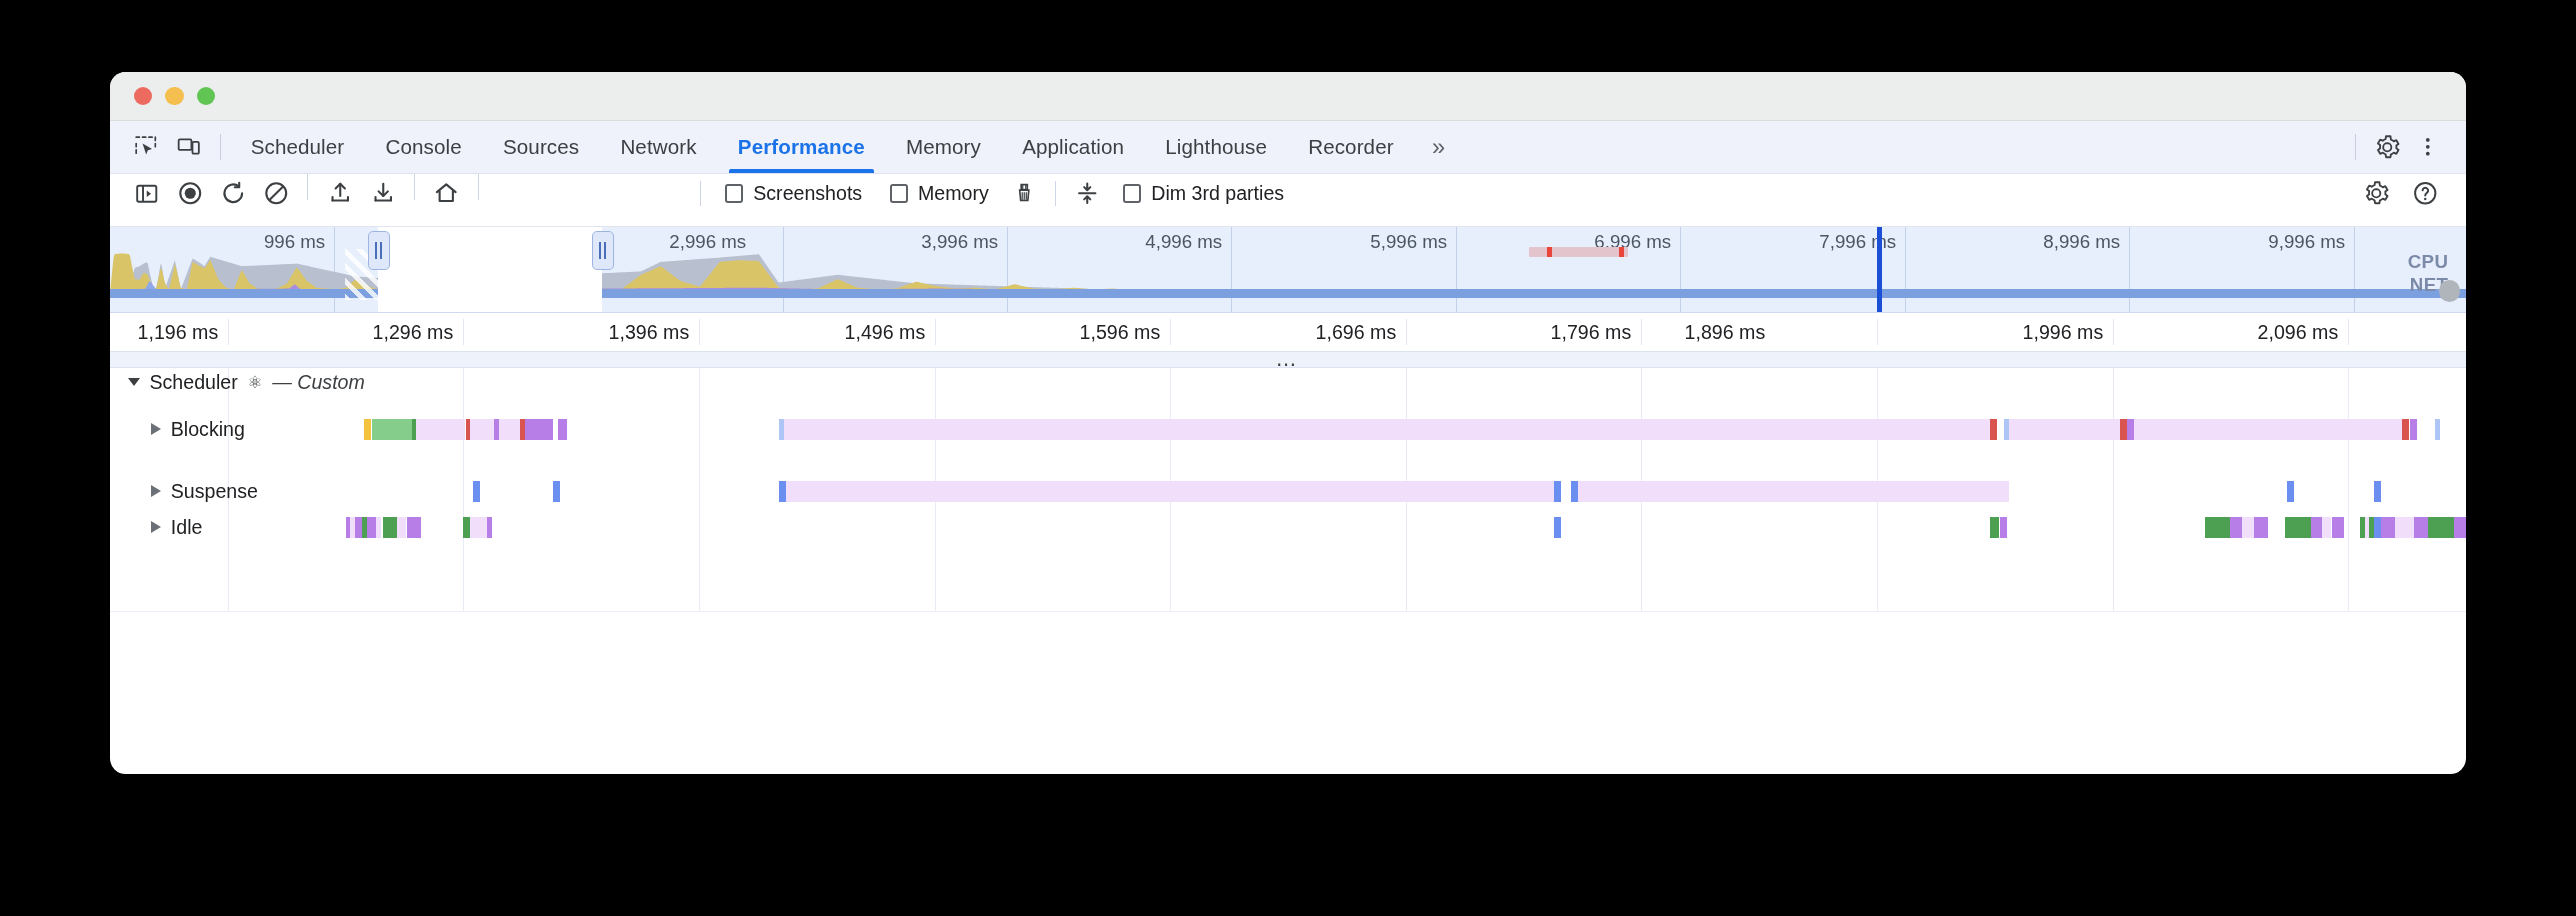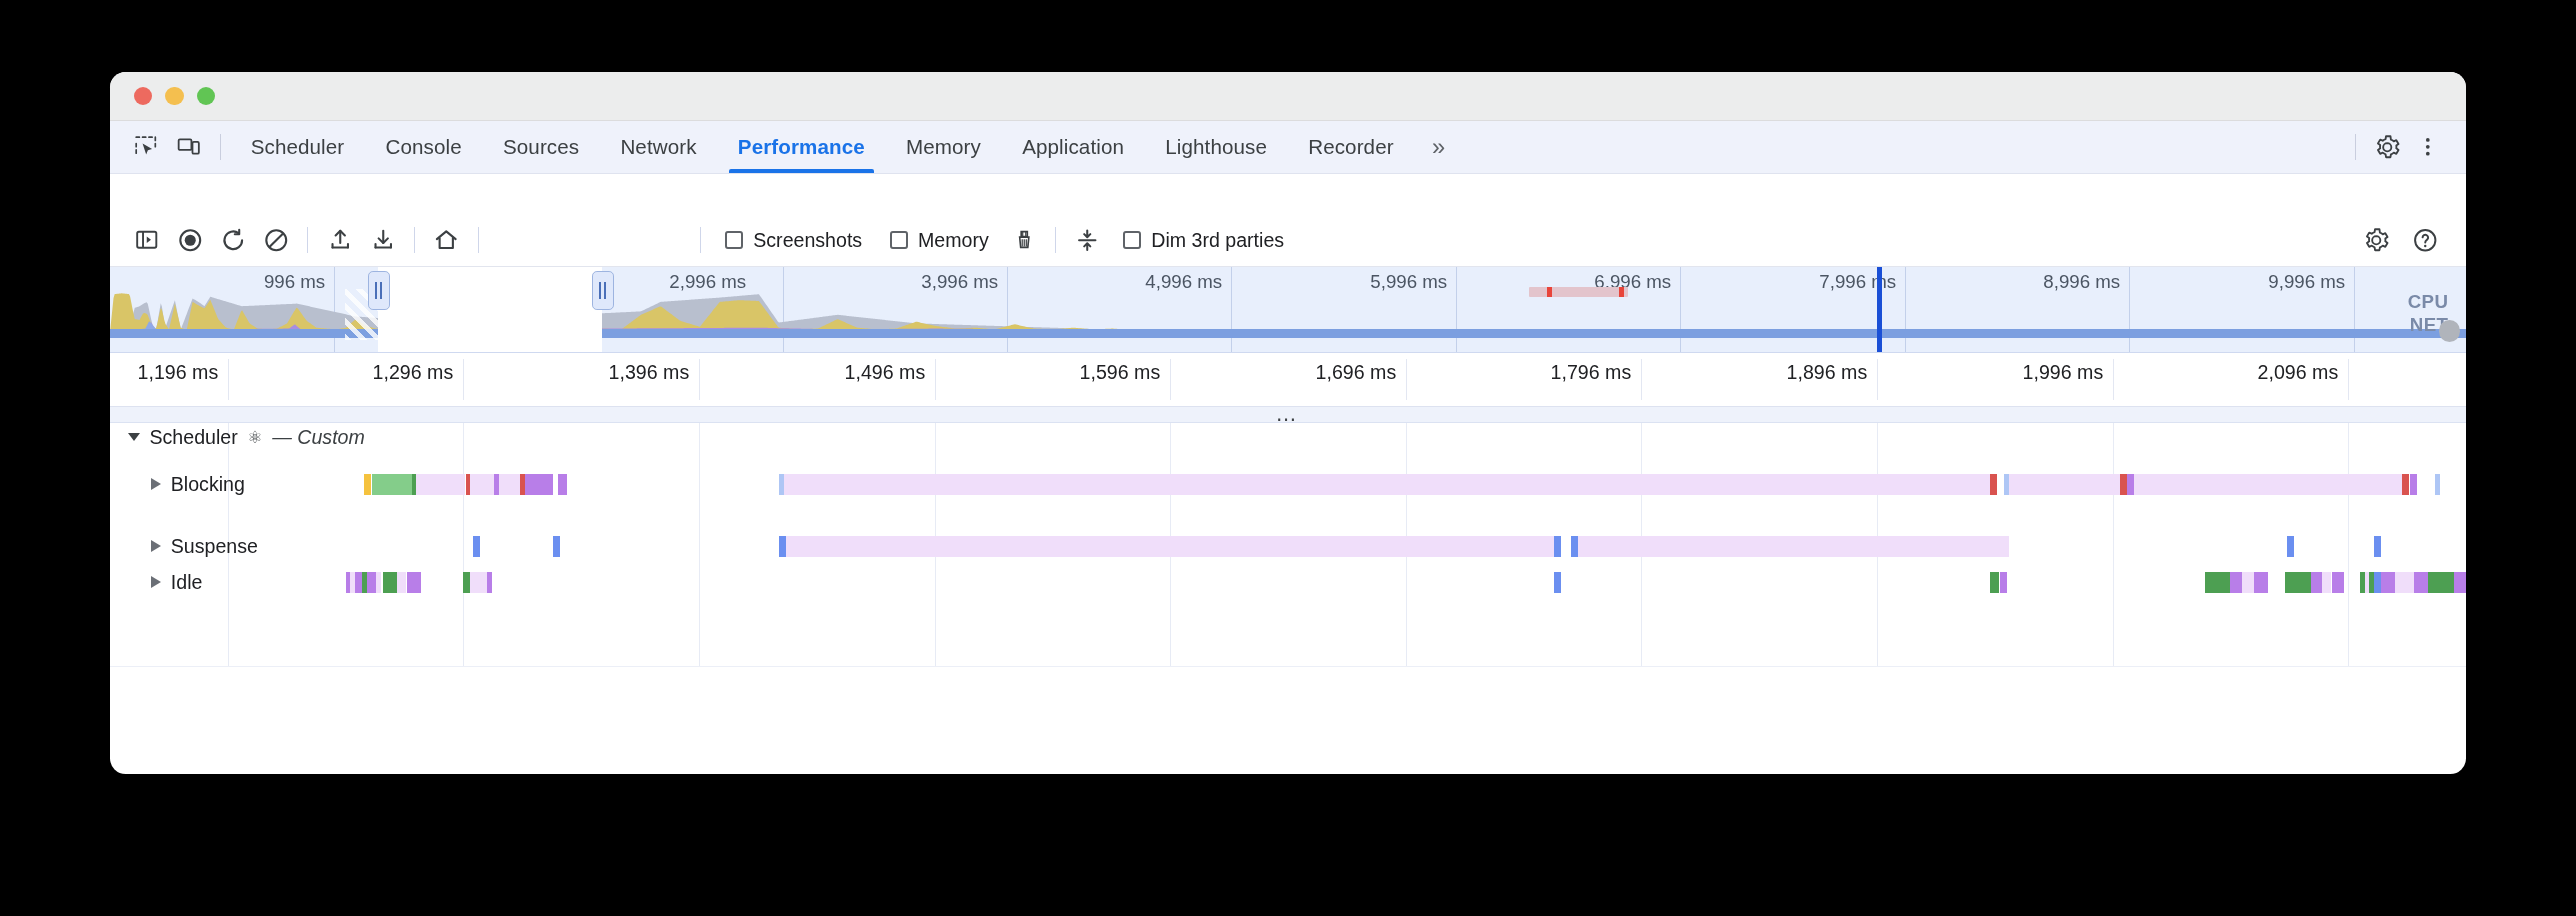--- a/index.html
+++ b/index.html
@@ -50,22 +50,22 @@
   .tab.active { color: #1a73e8; font-weight: 600; }
   .tab.active::after {
     content: ""; position: absolute; left: 11.8px; right: 11.8px; bottom: 0;
     height: 3.9px; background: #1a73e8; border-radius: 2px 2px 0 0;
   }
   .tab.more { font-size: 23.6px; color: #5f6368; padding: 0 17.7px; }
   .tabbar-right { margin-left: auto; display: flex; align-items: center; padding-right: 19.6px; gap: 3.9px; }
 
   
   .toolbar {
-    height: 53px; background: #fff; display: flex; align-items: center;
-    border-bottom: 1px solid #e2e5ee; padding-left: 15.7px; position: relative; margin-top: 40px;
+    height: 53px; background: #fff; display: flex; align-items: flex-start;
+    border-bottom: 1px solid #e2e5ee; padding-left: 15.7px; position: relative;
   }
   .tool-btn {
     width: 43px; height: 39px; display: flex; align-items: center;
     justify-content: center; color: #3c4043;
   }
   .tool-sep { width: 1px; height: 25.5px; background: #cfd6ea; margin: 0 9.8px; }
   .toolbar-center { display: flex; align-items: center; margin-left: 202px; gap: 0; }
   .cbx { display: flex; align-items: center; gap: 9.8px; padding: 0 13.7px; }
   .cbx .box {
     width: 18.7px; height: 18.7px; border: 2px solid #5f6368; border-radius: 2.9px;
@@ -105,21 +105,21 @@
   }
   .ov-handle i { display: block; width: 2px; height: 16.7px; background: #4a6fb8; }
   .ov-marker { position: absolute; top: 0; bottom: 0; width: 4.9px; background: #1a4fd6; z-index: 5; }
   .ov-longtask {
     position: absolute; height: 10.8px; background: #e3c4cc; border-radius: 1px; z-index: 4;
   }
   .ov-longtask i { position: absolute; top: 0; bottom: 0; width: 4.9px; background: #e8443a; }
 
   
   .ruler {
-    position: relative; height: 54px; background: #fff;
+    position: relative; height: 39px; background: #fff;
     border-bottom: 1px solid #dde2f0;
   }
   .r-tick { position: absolute; top: 5.9px; bottom: 5.9px; width: 1px; background: #e3e7f2; }
   .r-label {
     position: absolute; top: 7.9px; font-size: 19.6px; color: #202124;
     transform: translateX(-100%); padding-right: 9.8px; white-space: nowrap;
   }
   .resize-strip {
     height: 15.7px; background: #eef2fb; border-bottom: 1px solid #dbe2f2;
     display: flex; align-items: center; justify-content: center;
@@ -391,21 +391,21 @@
           <div class="r-label" style="left: 589px;">1,396 ms</div>
           <div class="r-tick" style="left: 825px;"></div>
           <div class="r-label" style="left: 825px;">1,496 ms</div>
           <div class="r-tick" style="left: 1060px;"></div>
           <div class="r-label" style="left: 1060px;">1,596 ms</div>
           <div class="r-tick" style="left: 1296px;"></div>
           <div class="r-label" style="left: 1296px;">1,696 ms</div>
           <div class="r-tick" style="left: 1531px;"></div>
           <div class="r-label" style="left: 1531px;">1,796 ms</div>
           <div class="r-tick" style="left: 1767px;"></div>
-          <div class="r-label" style="left: 1767px;">1,896 ms</div>
+          <div class="r-label" style="left: 1665px;">1,896 ms</div>
           <div class="r-tick" style="left: 2003px;"></div>
           <div class="r-label" style="left: 2003px;">1,996 ms</div>
           <div class="r-tick" style="left: 2238px;"></div>
           <div class="r-label" style="left: 2238px;">2,096 ms</div>
         </div>
       <span class="scroll-dot" style="right:5.9px; top:-33px;"></span>
     </div>
 
     <div class="resize-strip">…</div>
 

